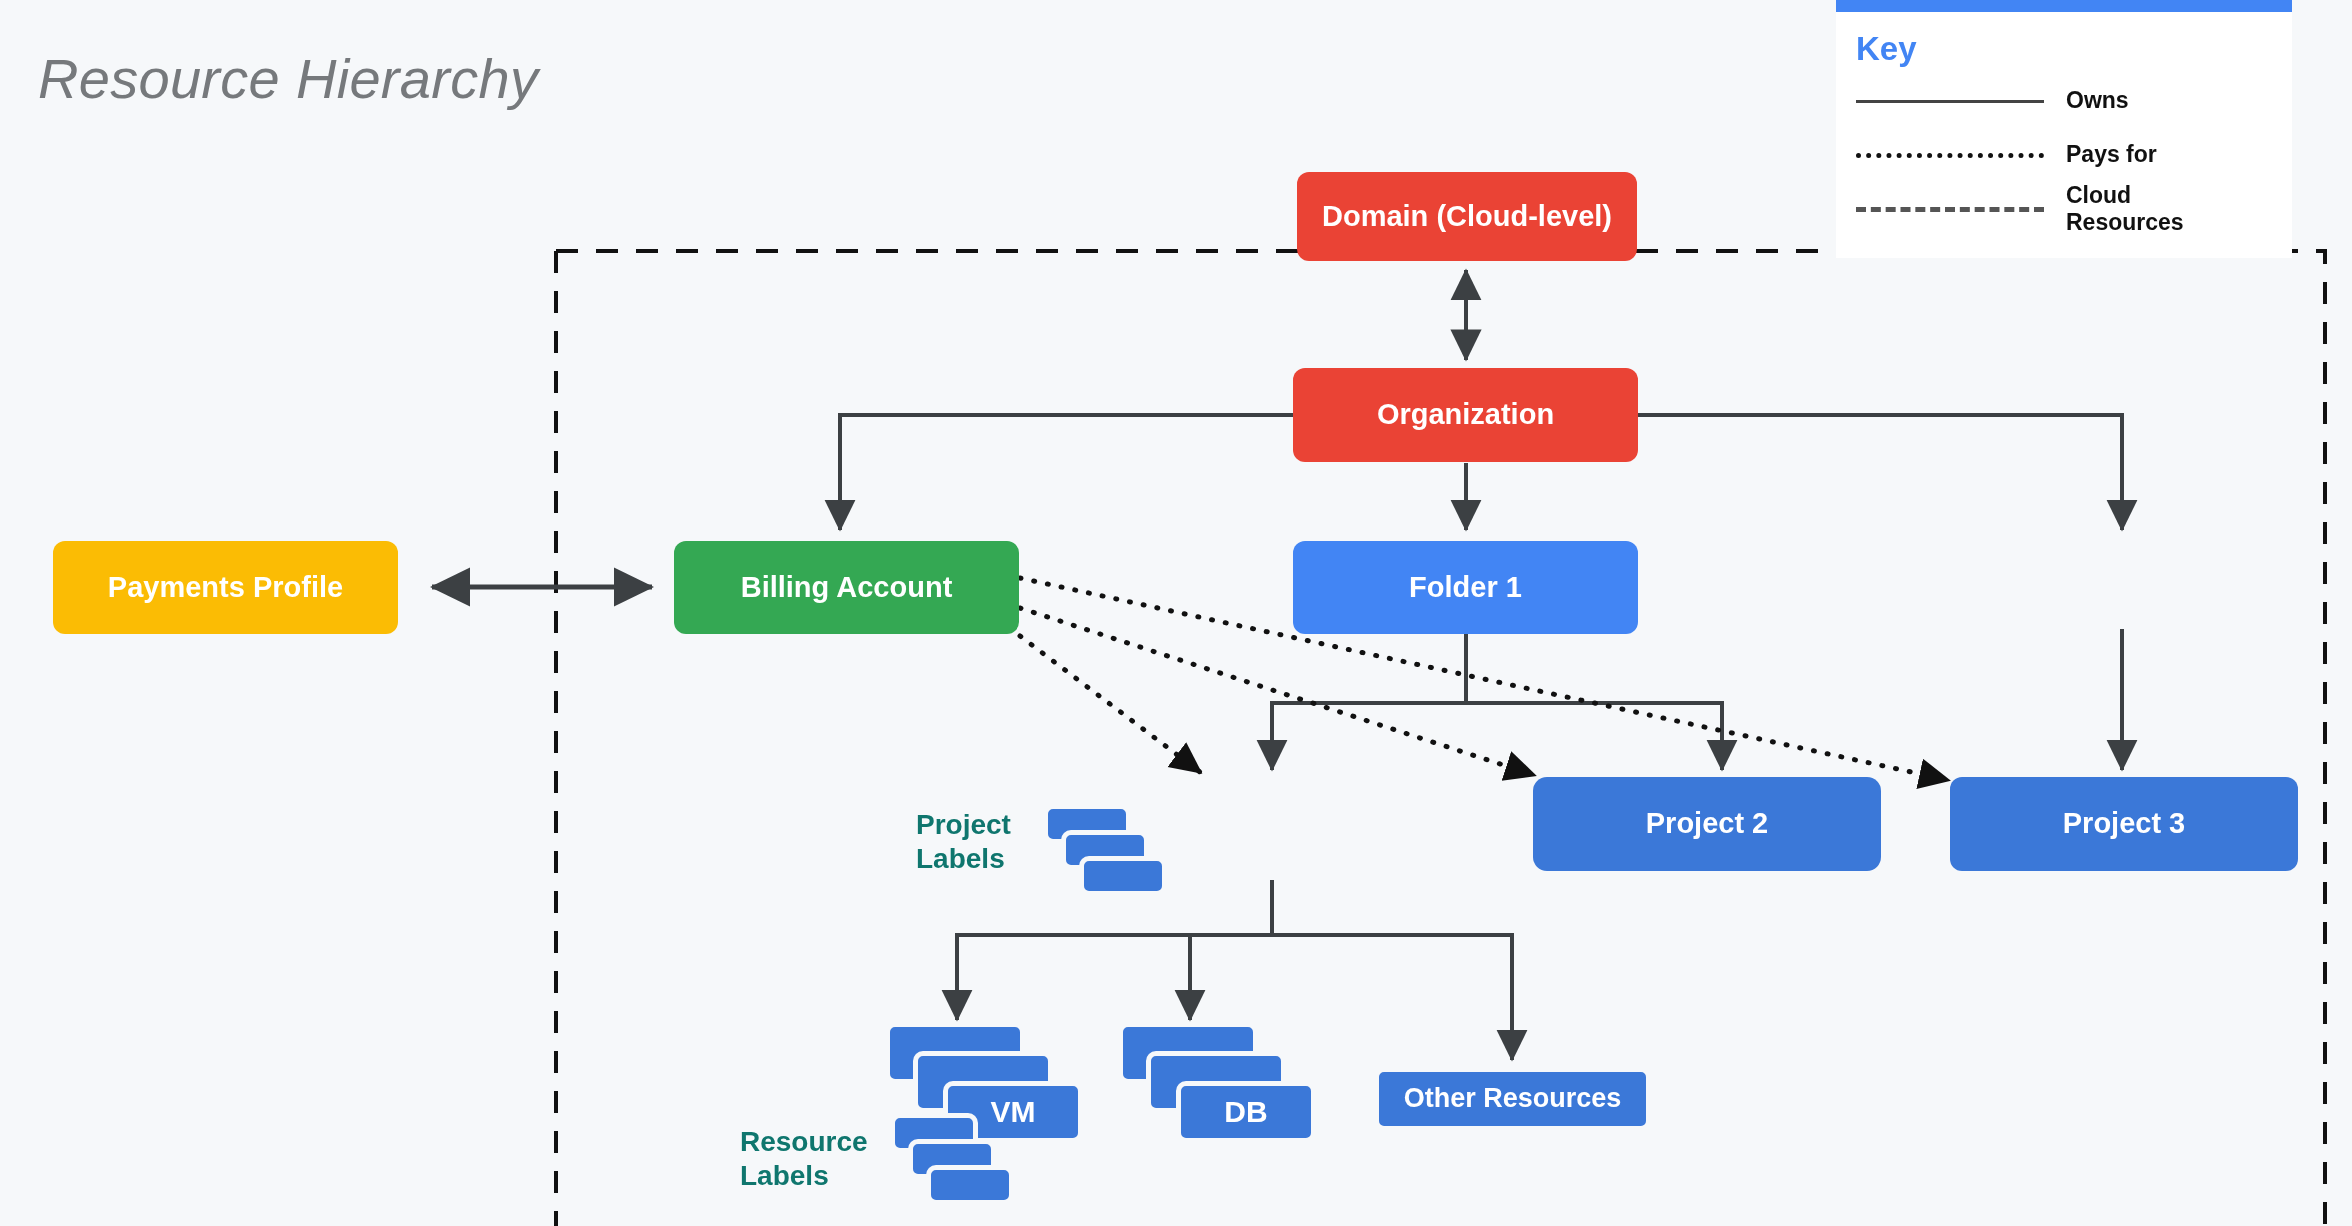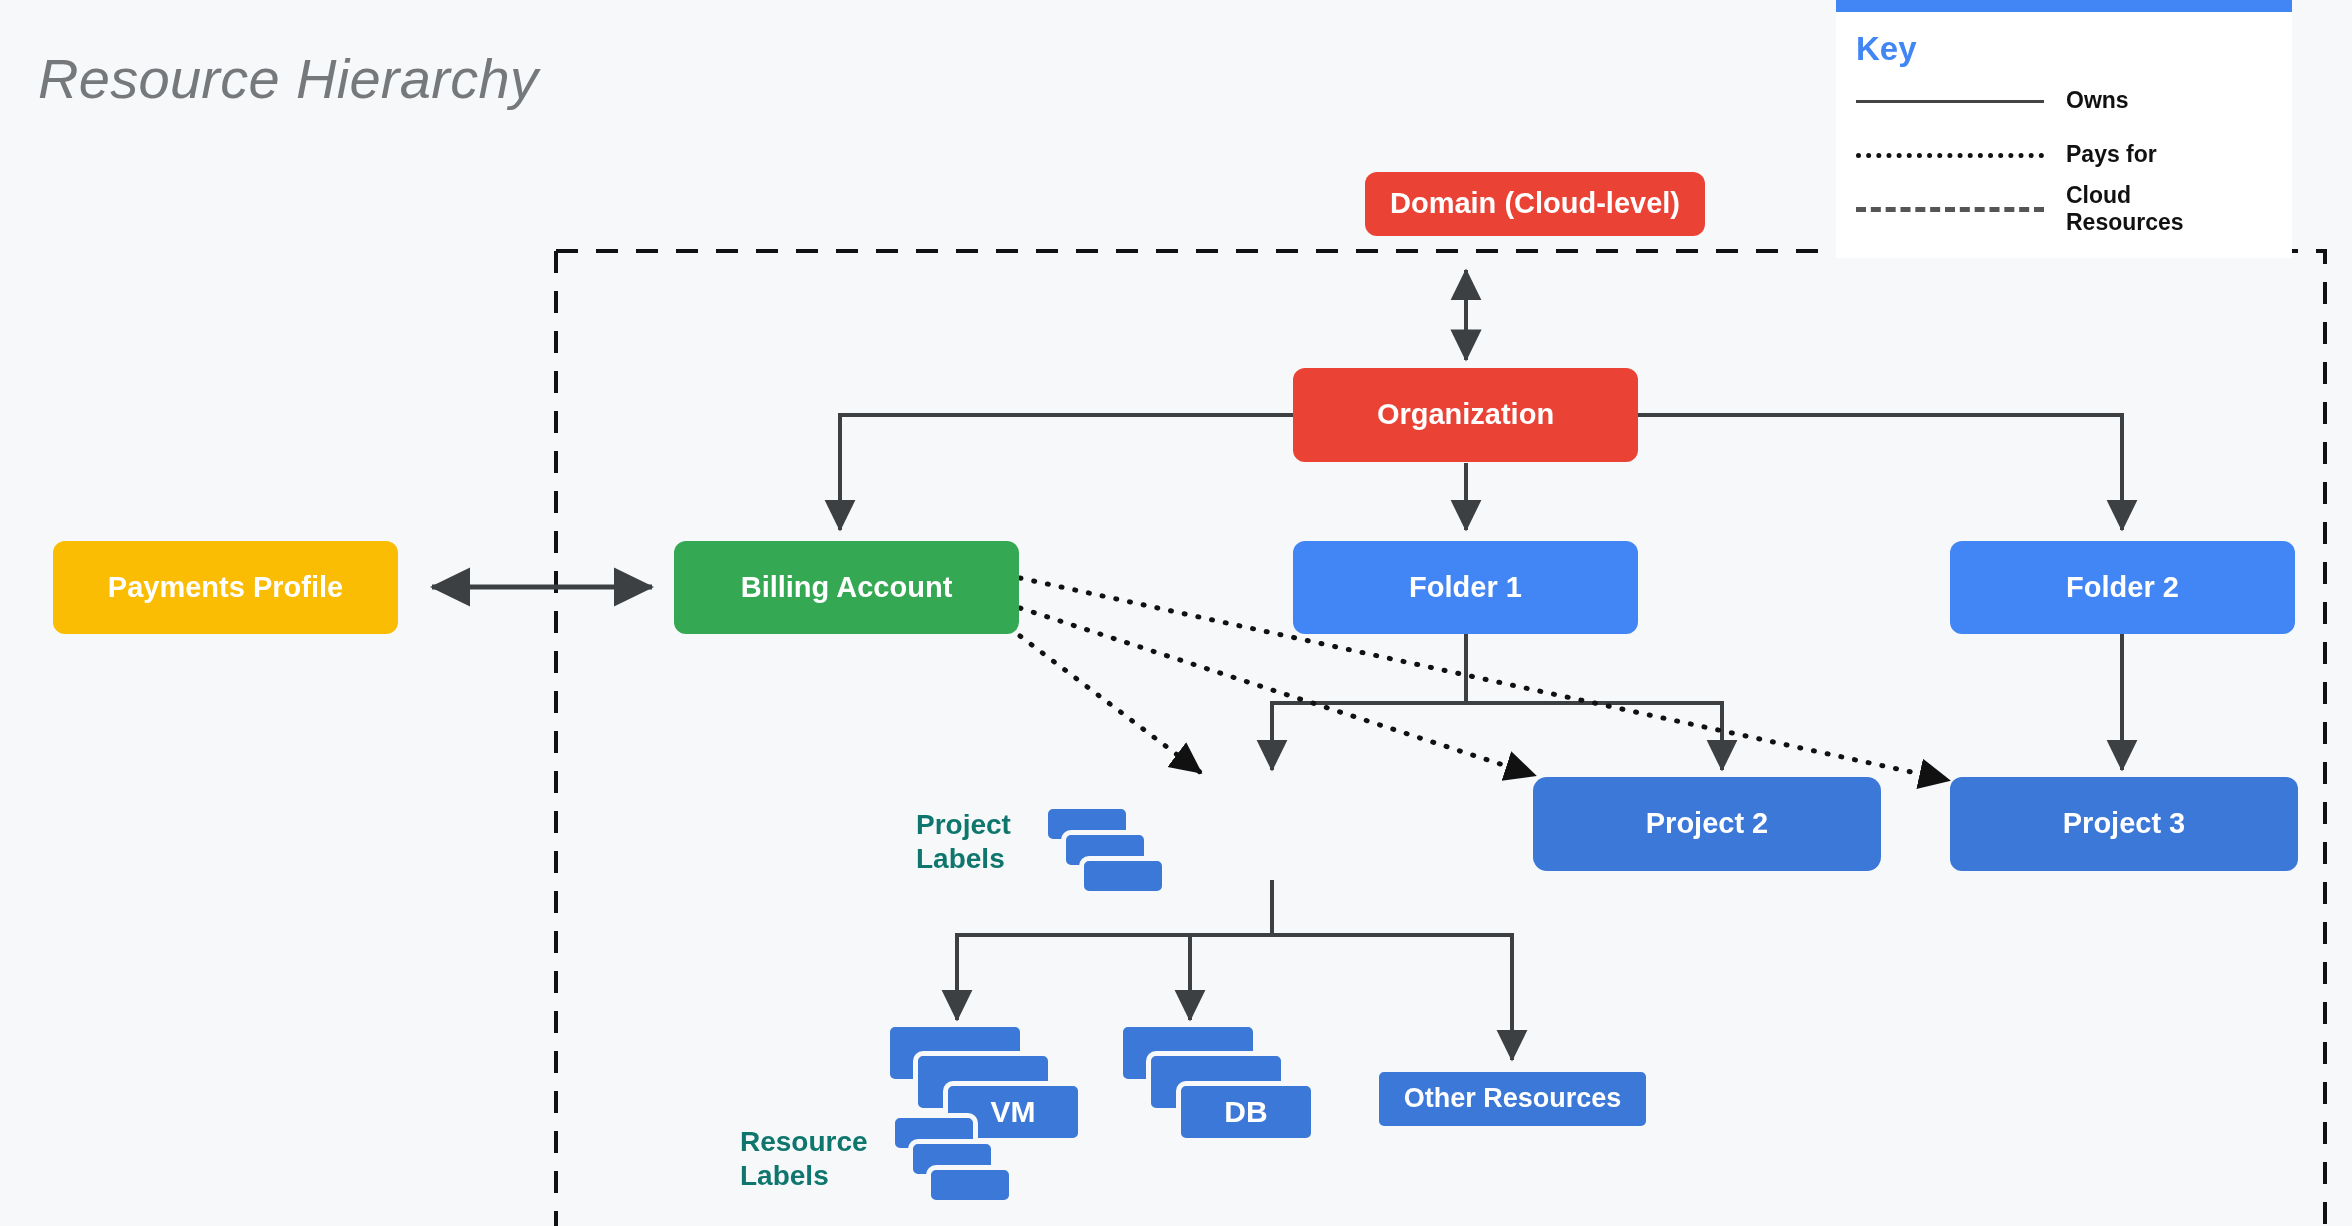--- a/index.html
+++ b/index.html
@@ -172,43 +172,40 @@
 
     <path d="M 1272,880 L 1272,935 L 957,935 L 957,1020" fill="none" stroke="#3c4043" stroke-width="4" marker-end="url(#ah)"></path>
     <path d="M 1272,935 L 1190,935 L 1190,1020" fill="none" stroke="#3c4043" stroke-width="4" marker-end="url(#ah)"></path>
     <path d="M 1272,935 L 1512,935 L 1512,1060" fill="none" stroke="#3c4043" stroke-width="4" marker-end="url(#ah)"></path>
 
     <line x1="1020" y1="636" x2="1200" y2="772" stroke="#111" stroke-width="5" stroke-dasharray="1 13" stroke-linecap="round" marker-end="url(#ahd)"></line>
     <line x1="1020" y1="608" x2="1534" y2="775" stroke="#111" stroke-width="5" stroke-dasharray="1 13" stroke-linecap="round" marker-end="url(#ahd)"></line>
     <line x1="1020" y1="578" x2="1948" y2="780" stroke="#111" stroke-width="5" stroke-dasharray="1 13" stroke-linecap="round" marker-end="url(#ahd)"></line>
   </svg>
 
-  <div class="node red" style="left:1365px; top:172px; width:340px; height:64px;">
+  <div class="node red" style="left:1297px; top:172px; width:340px; height:89px;">
     <span>Domain (Cloud-level)</span>
   </div>
 
   <div class="node red" style="left:1293px; top:368px; width:345px; height:94px;">
     <span>Organization</span>
   </div>
 
   <div class="node yellow" style="left:53px; top:541px; width:345px; height:93px;">
     <span>Payments Profile</span>
   </div>
 
   <div class="node green" style="left:674px; top:541px; width:345px; height:93px;">
     <span>Billing Account</span>
   </div>
 
   <div class="node blue" style="left:1293px; top:541px; width:345px; height:93px;">
     <span>Folder 1</span>
   </div>
 
-  <div class="node blue" style="left:1950px; top:541px; width:345px; height:93px;">
-    <span>Folder 2</span>
-  </div>
 
 
   <div class="node dblue" style="left:1533px; top:777px; width:348px; height:94px;border-radius:14px;">
     <span>Project 2</span>
   </div>
 
   <div class="node dblue" style="left:1950px; top:777px; width:348px; height:94px;">
     <span>Project 3</span>
   </div>
 

